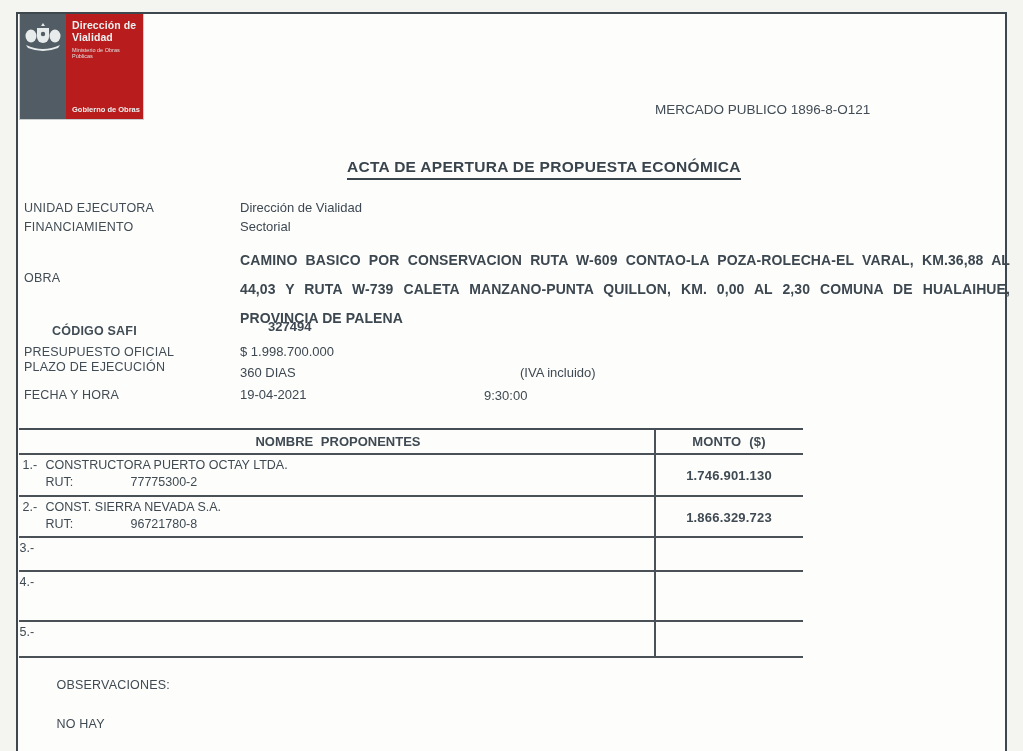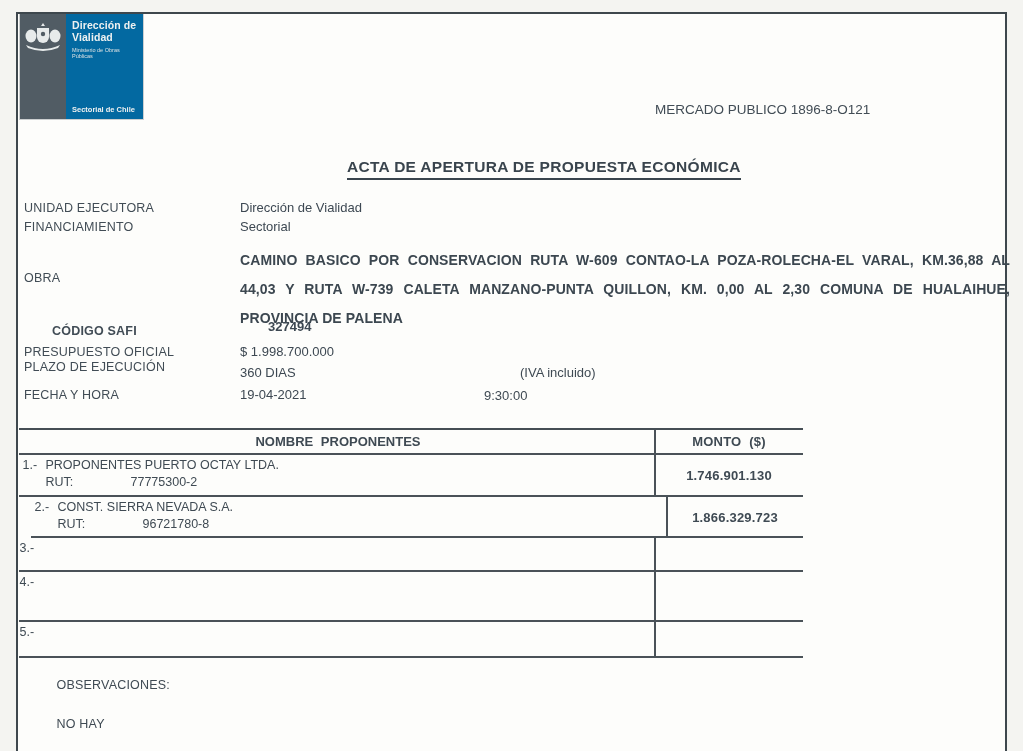--- a/index.html
+++ b/index.html
@@ -16,21 +16,21 @@
   
   .logo {
     position:absolute; left:20px; top:14px; width:123px; height:105px;
     display:flex; box-shadow:0 0 0 1px rgba(60,70,78,.25);
   }
   .logo-left {
     width:46px; background:#515c64; display:flex; justify-content:center;
     padding-top:9px;
   }
   .logo-right {
-    flex:1; background:#0369a1; color:#eef1f1; padding:6px 2px 5px 6px;
+    flex:1; background:#b91c1c; color:#eef1f1; padding:6px 2px 5px 6px;
     display:flex; flex-direction:column;
   }
   .logo-title { font-weight:bold; font-size:10.5px; line-height:1.12; letter-spacing:.1px; }
   .logo-ministry { font-size:5.5px; line-height:1.25; margin-top:3px; color:#dde2e3; }
   .logo-gov { margin-top:auto; font-weight:bold; font-size:7.5px; }
   
   .mercado { position:absolute; left:655px; top:102px; font-size:13.5px; color:#414c55; }
   .doc-title {
     position:absolute; left:347px; top:158px;
     font-size:15.5px; font-weight:bold; letter-spacing:.3px; color:#39444d;
@@ -48,21 +48,21 @@
   .obra-line.last { text-align-last:left; }
   .note { position:absolute; left:520px; top:365px; font-size:13px; }
   .time { position:absolute; left:484px; top:388px; font-size:13px; }
   
   .ptable { position:absolute; left:18.5px; top:428px; width:784px; border-top:2.5px solid #454e54; }
   .trow { display:flex; border-bottom:2px solid #4a5258; }
   .td-l { width:637px; border-right:2px solid #4a5258; padding:3px 0 0 4px; font-size:12.5px; }
   .td-r { flex:1; text-align:center; font-size:13px; font-weight:bold; padding-top:13px; letter-spacing:.2px; }
   .thead .td-l, .thead .td-r { text-align:center; font-weight:bold; font-size:13px; padding-top:4px; word-spacing:4px; }
   .thead { height:25px; }
-  .h-r1 { height:42px; } .h-r2 { height:41px;margin-left:12px; } .h-r3 { height:34px; }
+  .h-r1 { height:42px; } .h-r2 { height:41px; } .h-r3 { height:34px; }
   .h-r4 { height:50px; } .h-r5 { height:36px; }
   .rnum { display:inline-block; width:23px; }
   .rut-line { margin-left:23px; margin-top:3px; }
   .rut-label { display:inline-block; width:85px; }
   
   .obs { padding:20px 12px 0 38px; height:93px; font-size:12.5px; letter-spacing:.2px; }
   .obs-value { margin-top:25px; }
 </style>
 </head>
 <body>
@@ -85,21 +85,21 @@
     </div>
     <div class="logo-right">
       <div class="logo-title">
         <div>Dirección de</div>
         <div>Vialidad</div>
       </div>
       <div class="logo-ministry">
         <div>Ministerio de Obras</div>
         <div>Públicas</div>
       </div>
-      <div class="logo-gov">Sectorial de Chile</div>
+      <div class="logo-gov">Gobierno de Obras</div>
     </div>
   </div>
 
   <div class="mercado">MERCADO PUBLICO 1896-8-O121</div>
   <div class="doc-title">ACTA DE APERTURA DE PROPUESTA ECONÓMICA</div>
 
   <div class="fl" style="top:201px">UNIDAD EJECUTORA</div>
   <div class="fv" style="top:200px">Dirección de Vialidad</div>
 
   <div class="fl" style="top:220px">FINANCIAMIENTO</div>
@@ -127,21 +127,21 @@
   <div class="time">9:30:00</div>
 
   <div class="ptable">
     <div class="trow thead">
       <div class="td-l">NOMBRE PROPONENTES</div>
       <div class="td-r">MONTO ($)</div>
     </div>
 
     <div class="trow h-r1">
       <div class="td-l">
-        <div><span class="rnum">1.-</span><span>PROPONENTES  PUERTO OCTAY LTDA.</span></div>
+        <div><span class="rnum">1.-</span><span>CONSTRUCTORA  PUERTO OCTAY LTDA.</span></div>
         <div class="rut-line"><span class="rut-label">RUT:</span><span>77775300-2</span></div>
       </div>
       <div class="td-r">1.746.901.130</div>
     </div>
 
     <div class="trow h-r2">
       <div class="td-l">
         <div><span class="rnum">2.-</span><span>CONST. SIERRA NEVADA S.A.</span></div>
         <div class="rut-line"><span class="rut-label">RUT:</span><span>96721780-8</span></div>
       </div>

